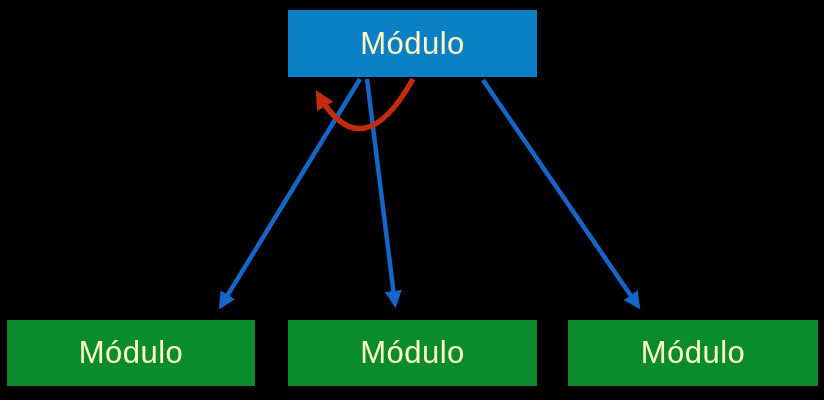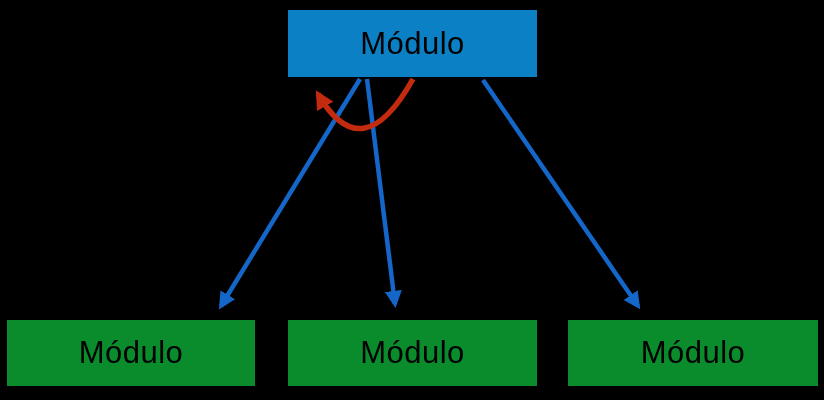--- a/index.html
+++ b/index.html
@@ -13,21 +13,21 @@
     height: 400px;
     background: #000000;
     overflow: hidden;
     font-family: "Liberation Sans", "DejaVu Sans", sans-serif;
   }
   .module-box {
     position: absolute;
     display: flex;
     align-items: center;
     justify-content: center;
-    color: #000000;
+    color: #fef9c3;
     font-size: 31px;
     font-weight: 400;
     letter-spacing: 0.5px;
     user-select: none;
   }
   .root-box {
     left: 288px;
     top: 10px;
     width: 249px;
     height: 67px;

